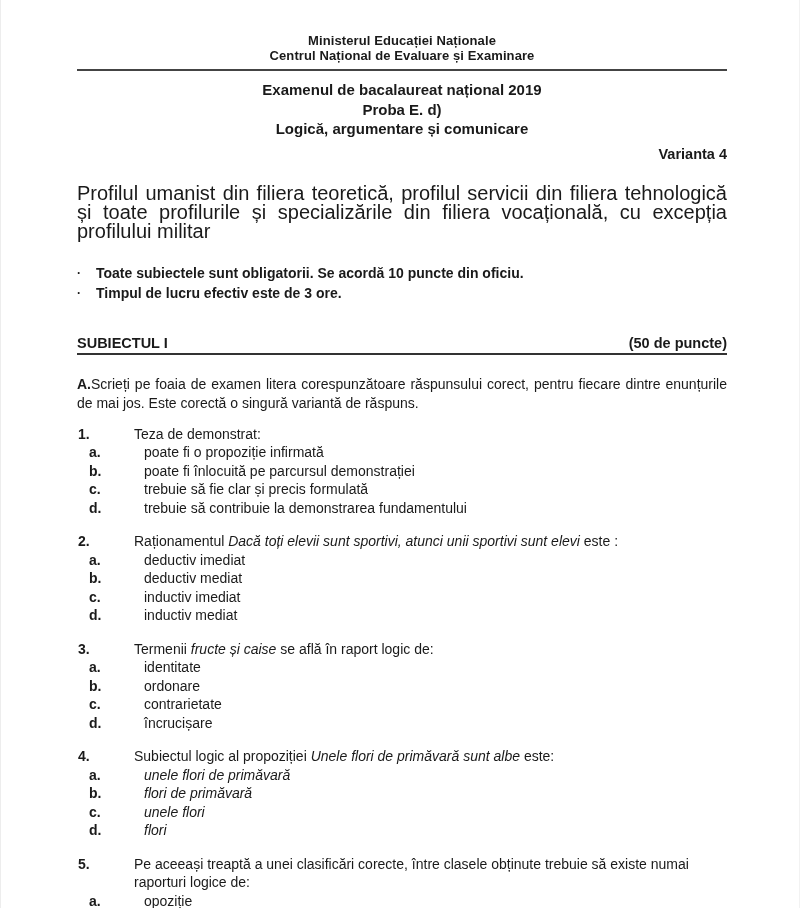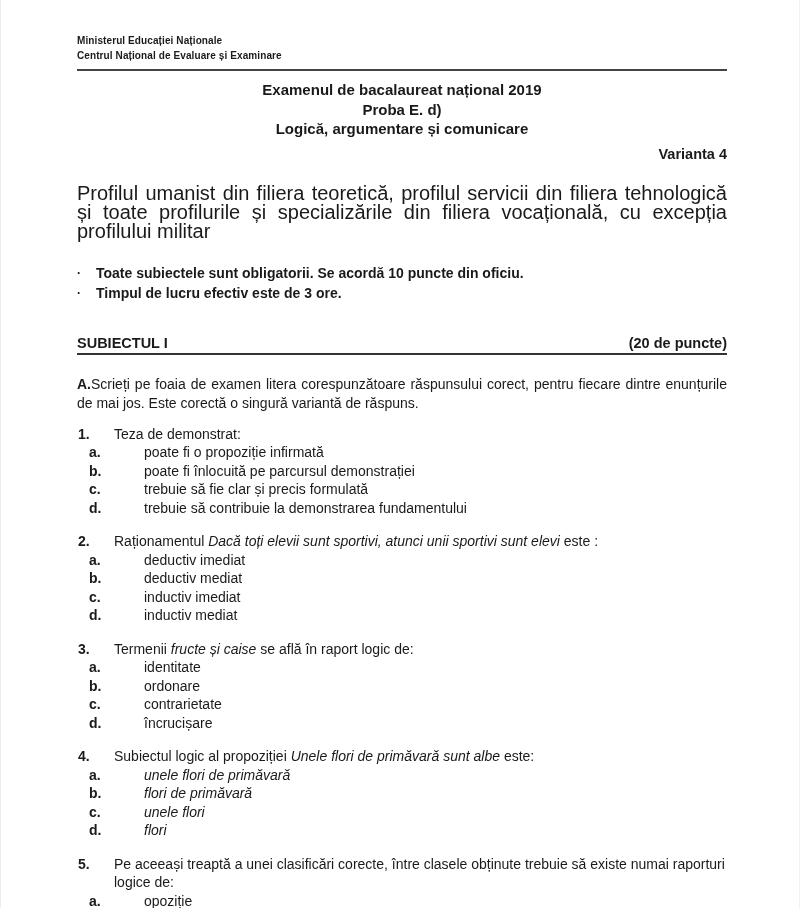--- a/index.html
+++ b/index.html
@@ -26,21 +26,22 @@
   .content {
     position: absolute;
     left: 76px;
     top: 0;
     width: 650px;
   }
 
   
   .inst-header {
     padding-top: 33px;
-    font-size: 10px;
+    text-align: center;
+    font-size: 13px;
     font-weight: bold;
     line-height: 15px;
     letter-spacing: 0.1px;
   }
   .inst-header div { white-space: nowrap; }
 
   .rule-top {
     margin-top: 6px;
     border-top: 2px solid #444;
     height: 0;
@@ -116,21 +117,21 @@
     font-size: 14px;
     line-height: 18.5px;
   }
   .q-num {
     width: 37px;
     flex: 0 0 37px;
     font-weight: bold;
     padding-left: 1px;
     box-sizing: border-box;
   }
-  .q-text { flex: 1 1 auto; }
+  .q-text { flex: 1 1 auto; margin-left: 20px; }
   .opt-row {
     display: flex;
     font-size: 14px;
     line-height: 18.5px;
   }
   .opt-letter {
     width: 37px;
     flex: 0 0 37px;
     font-weight: bold;
     text-align: left;
@@ -169,21 +170,21 @@
         <span>Toate subiectele sunt obligatorii. Se acordă 10 puncte din oficiu.</span>
       </div>
       <div class="instr-row">
         <span class="instr-bullet">·</span>
         <span>Timpul de lucru efectiv este de 3 ore.</span>
       </div>
     </div>
 
     <div class="subject-head">
       <span>SUBIECTUL I</span>
-      <span>(20 de puncte)</span>
+      <span>(50 de puncte)</span>
     </div>
 
     <div class="part-a">
       <span class="lead">A.</span><span>Scrieți pe foaia de examen litera corespunzătoare răspunsului corect, pentru fiecare dintre enunțurile de mai jos. Este corectă o singură variantă de răspuns.</span>
     </div>
 
     <div class="questions" id="questions-container">
         <div class="question">
           <div class="q-row">
             <span class="q-num">1.</span>

